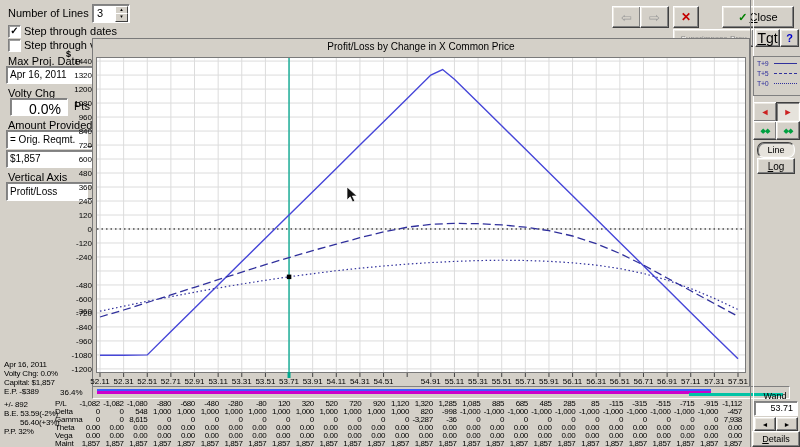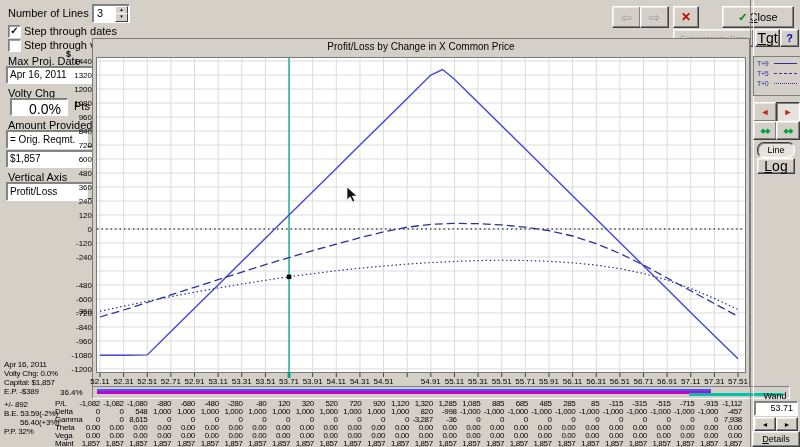--- a/index.html
+++ b/index.html
@@ -508,21 +508,21 @@
   <div class="btn" style="left:753px;top:121px;width:22px;height:17px;color:#00a040;font-size:7px;letter-spacing:-1px;">
       <span>◆◆</span>
     </div>
   <div class="btn" style="left:776px;top:121px;width:22px;height:17px;color:#00a040;font-size:7px;letter-spacing:-1px;">
       <span>◆◆</span>
     </div>
 
   <div class="btn pressed" style="left:757px;top:142px;width:36px;height:14px;font-size:9px;border-radius:7px;">
       <span>Line</span>
     </div>
-  <div class="btn" style="left:757px;top:158px;width:36px;height:14px;font-size:14px;">
+  <div class="btn" style="left:757px;top:158px;width:36px;height:14px;font-size:10px;">
       <span class="ulf">Log</span>
     </div>
 
   <div class="lbl" style="left:752px;top:391px;width:46px;text-align:center;font-size:9px;">Wand</div>
   <div class="sunken" style="left:754px;top:401px;width:42px;height:13px;">
     <span style="position:absolute;left:0;right:4px;top:1px;font-size:9px;text-align:right;display:block;">53.71</span>
   </div>
   <div class="btn" style="left:754px;top:417px;width:20px;height:12px;font-size:7px;">
       <span>◄</span>
     </div>

